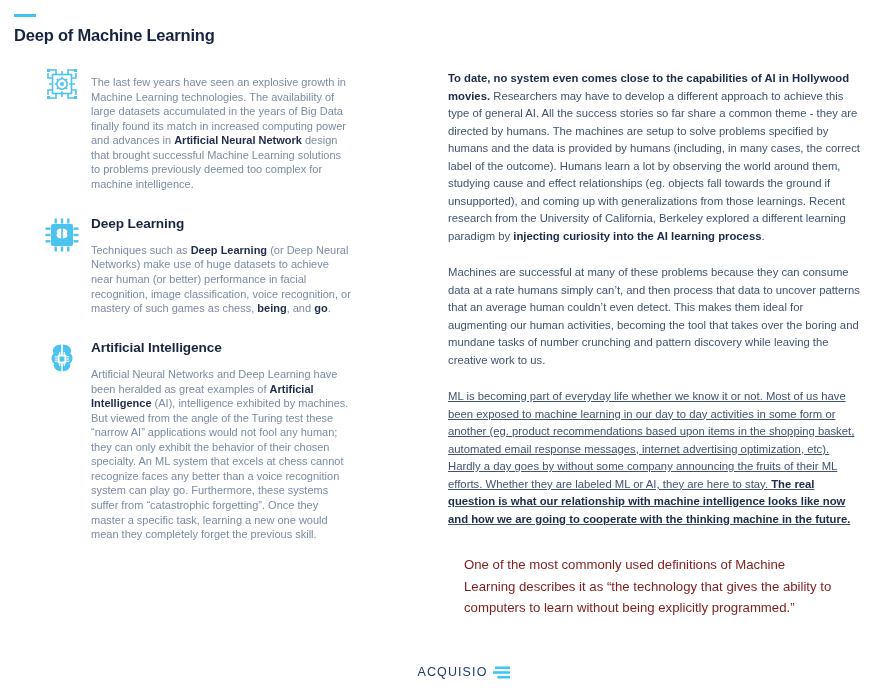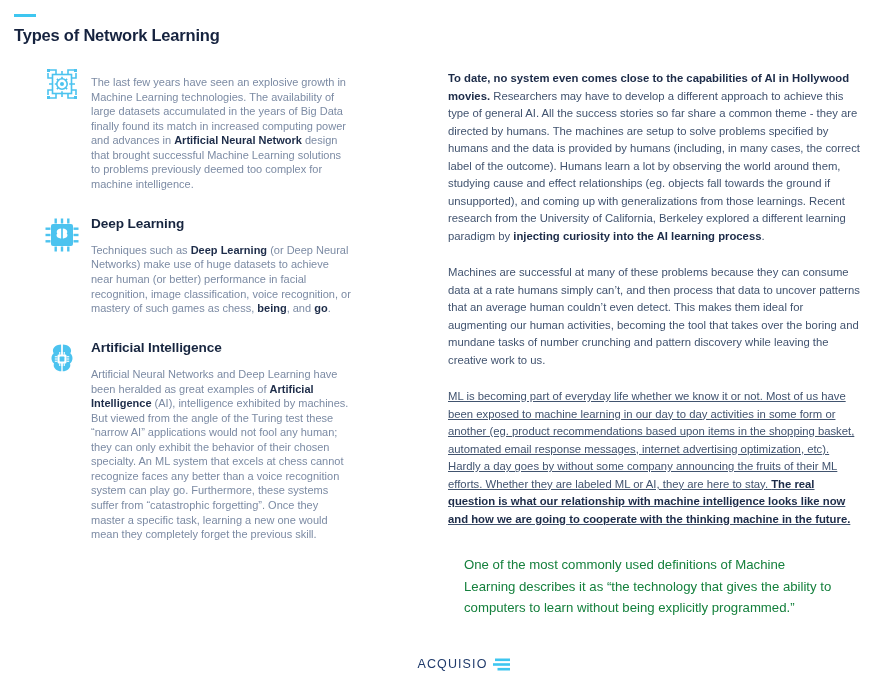--- a/index.html
+++ b/index.html
@@ -110,50 +110,50 @@
   .body-para:last-of-type { margin-bottom: 0; text-decoration: underline; }
   .body-para b { color: #1c2b48; font-weight: bold; }
 
   .quote-block {
     margin: 26px 0 0 16px;
     max-width: 376px;
   }
   .quote-text {
     font-size: 13.2px;
     line-height: 21.5px;
-    color: #15803d;
+    color: #7f1d1d;
     margin: 0;
   }
 
   
   .page-footer {
     position: absolute;
     left: 0;
     right: 0;
-    bottom: 28px;
+    bottom: 20px;
     display: flex;
     align-items: center;
     justify-content: center;
     gap: 6px;
     padding-left: 48px;
   }
   .footer-logo-text {
     font-size: 12.5px;
     letter-spacing: 1.1px;
     color: #1f3a6b;
     font-weight: normal;
   }
   .footer-logo-mark { display: block; }
 </style>
 </head>
 <body>
 
 <div class="page-header">
   <div class="accent-bar"></div>
-  <h1 class="page-title">Types of Network Learning</h1>
+  <h1 class="page-title">Deep of Machine Learning</h1>
 </div>
 
 <div class="columns">
 
   <div class="col-left">
 
     <div class="section">
       <div class="section-icon">
         <svg width="40" height="40" viewBox="0 0 40 40" fill="none" stroke="#4cc3ef" stroke-width="1.6">
           <rect x="10.5" y="10.5" width="19" height="19"></rect>

